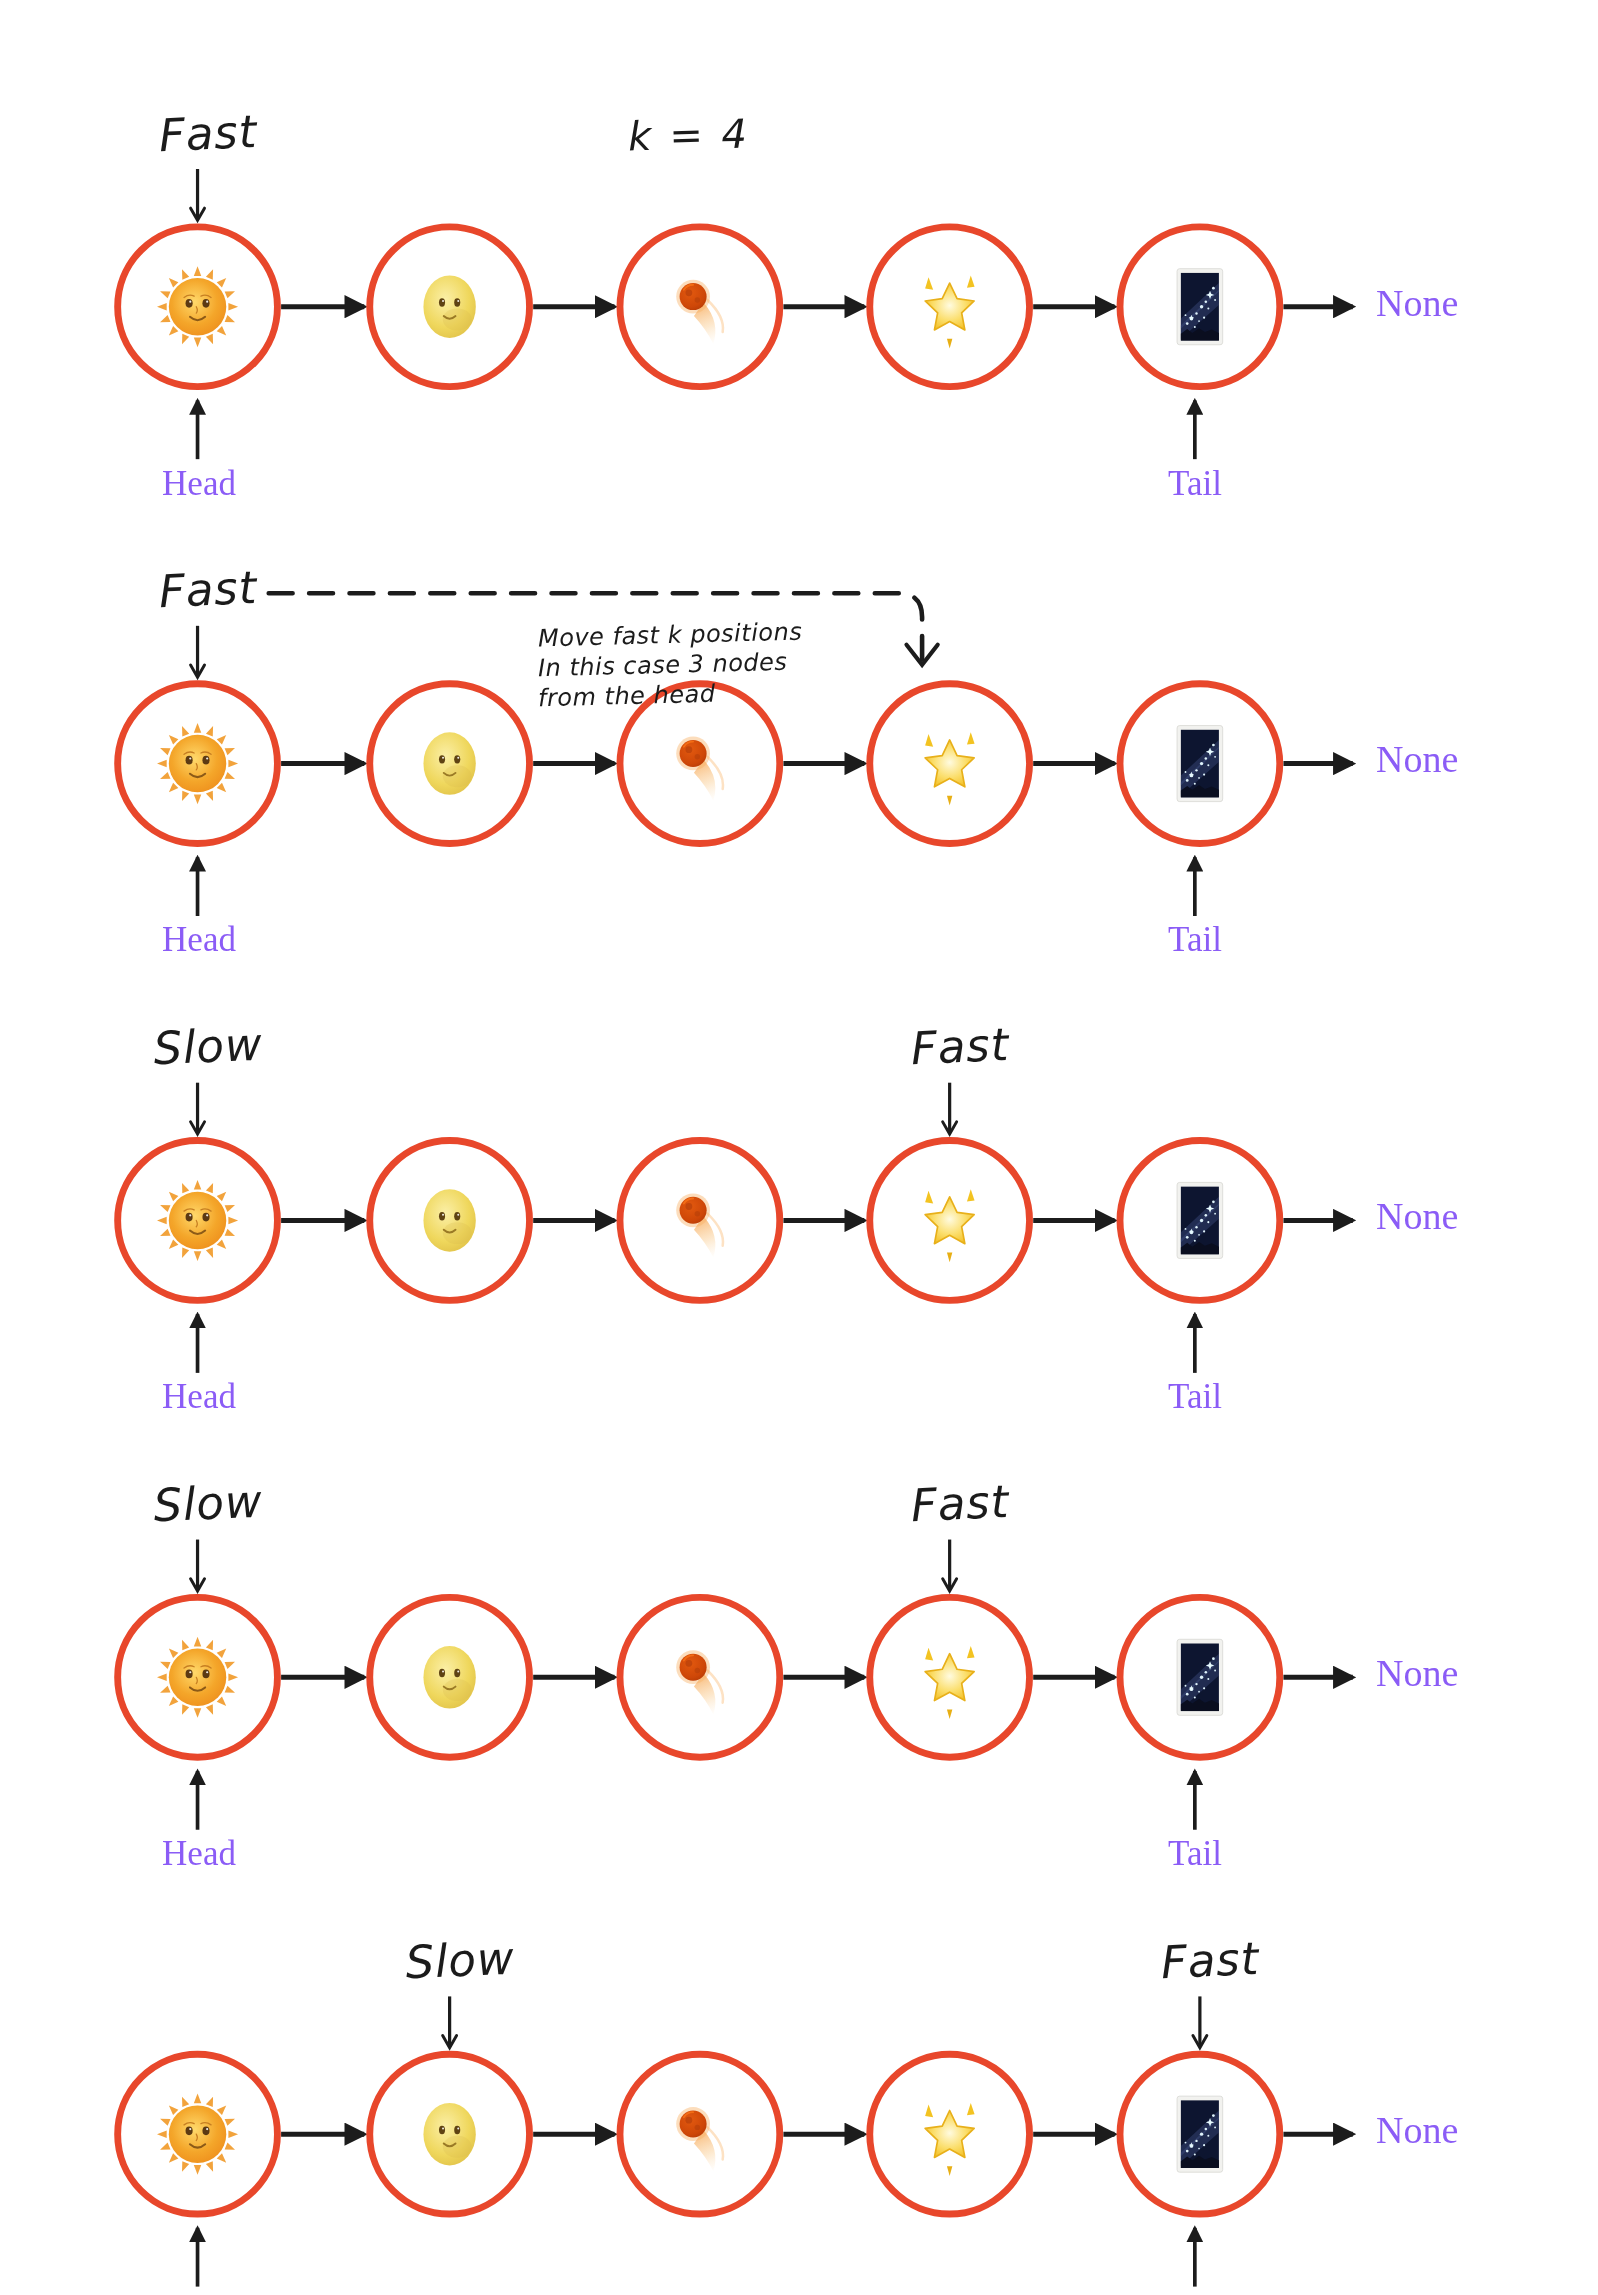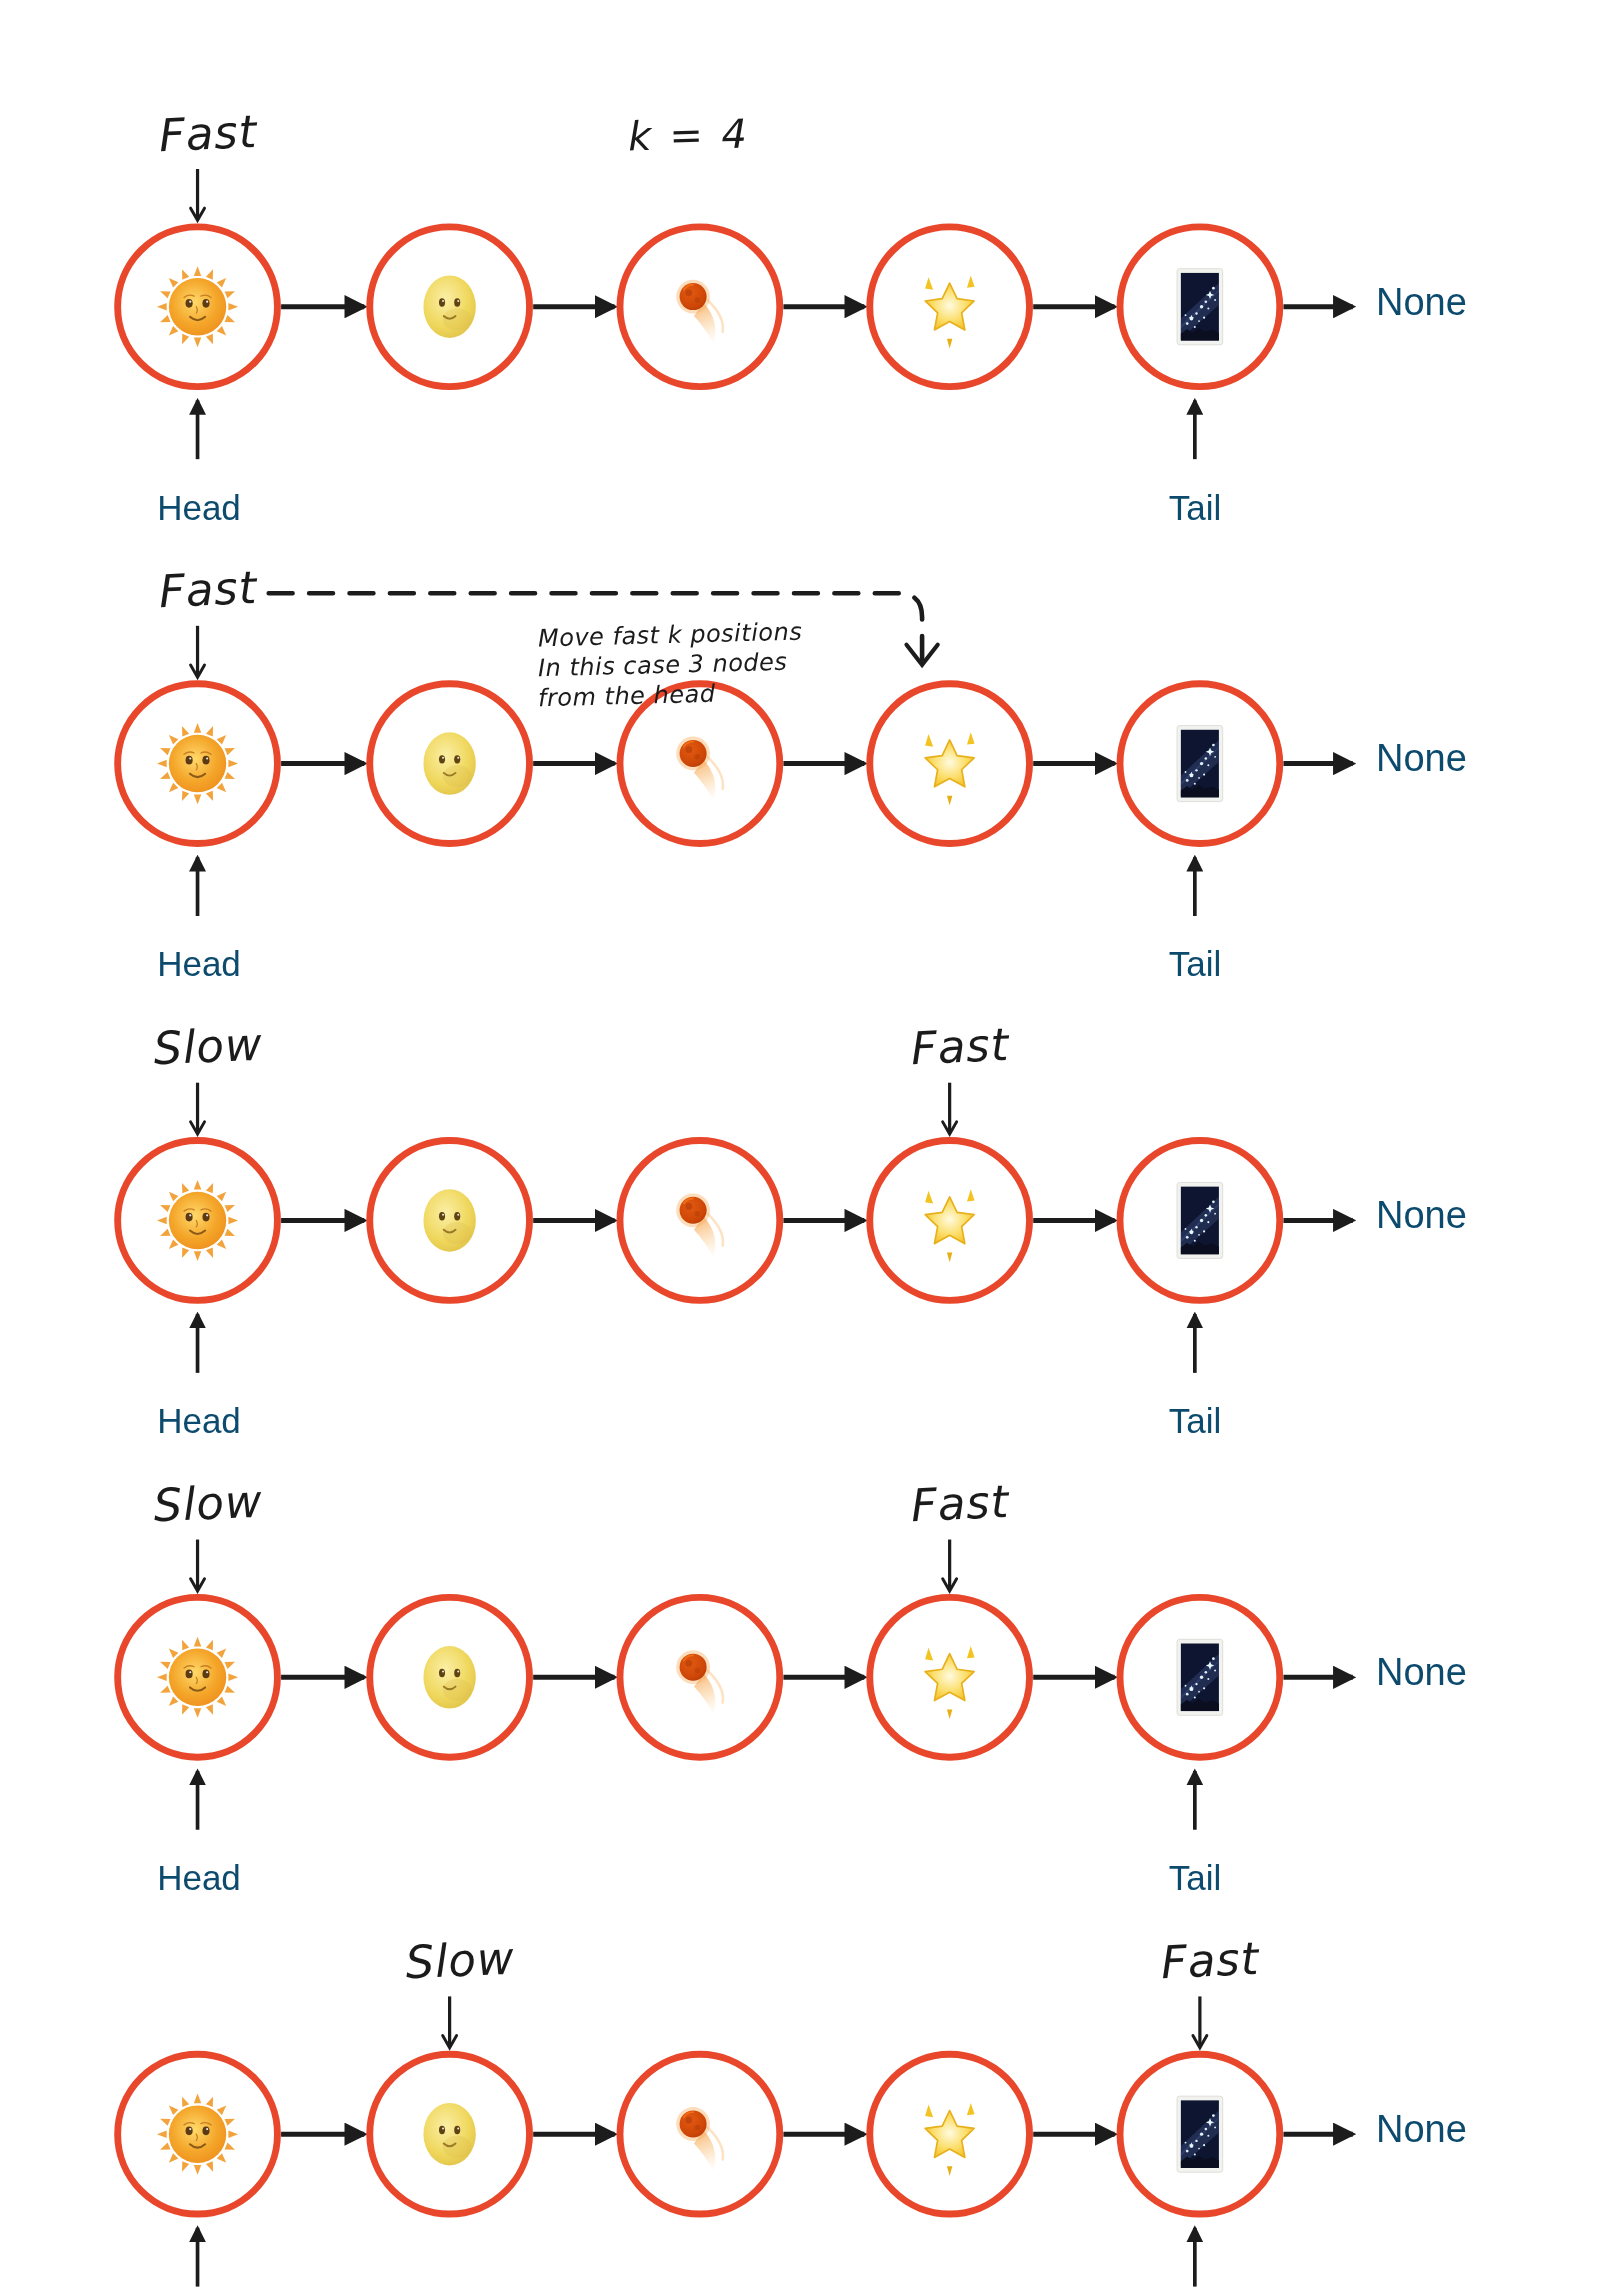--- a/index.html
+++ b/index.html
@@ -1,24 +1,24 @@
 <!DOCTYPE html>
 <html style="font-size:7.3px"><head>
 <meta charset="utf-8">
 <style>
   html,body{margin:0;padding:0;background:#ffffff;}
   body{width:1599px;height:2951px;position:relative;}
   #canvas{position:absolute;left:0;top:0;width:1599px;height:2951px;}
   #scene{position:absolute;left:0;top:0;}
   #overlay{position:absolute;left:0;top:0;width:100%;height:100%;}
   .abs{position:absolute;white-space:nowrap;}
-  .sans{font-family:Liberation Sans, sans-serif;color:#0c4a6e;}
+  .sans{font-family:Liberation Serif, serif;color:#8b5cf6;}
   .hw{font-family:"DejaVu Sans",sans-serif;font-style:italic;color:#1b1b1b;letter-spacing:0.9px;}
   .center{transform:translateX(-50%) rotate(-2.5deg);}
-  .sans.center{transform:translateX(-50%);margin-top:24px;}
+  .sans.center{transform:translateX(-50%);}
   .hw-left{transform:rotate(-1.5deg);}
   .pointer{font-size:45px;}
   .note-line{font-size:24px;letter-spacing:0.5px;}
   .k-note{font-size:40px;letter-spacing:2.8px;}
 </style>
 </head>
 <body>
 
 <div id="canvas">
   <svg id="scene" width="1599" height="2951" viewBox="0 0 3482 6427">

